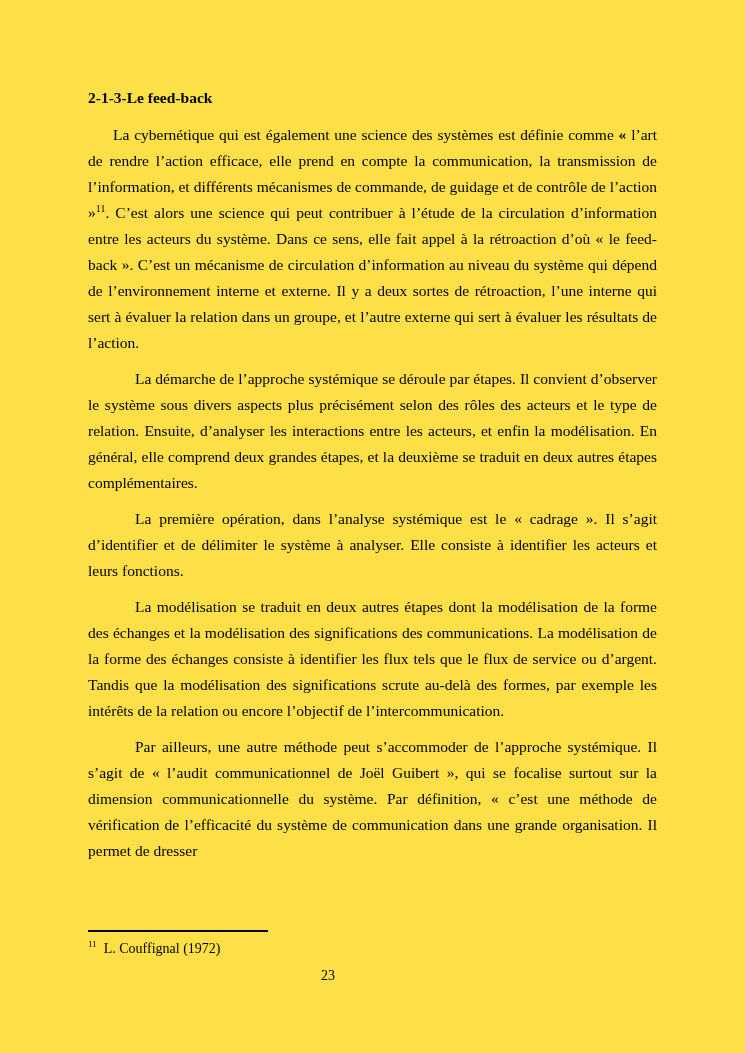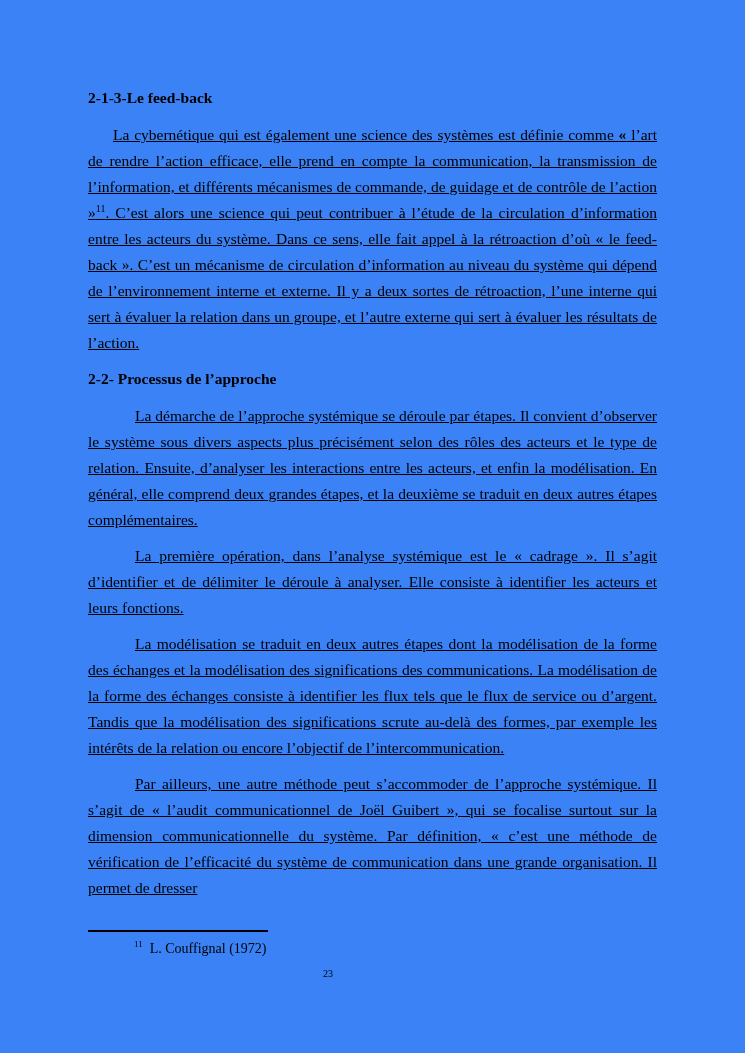--- a/index.html
+++ b/index.html
@@ -4,21 +4,21 @@
 <style>
   html, body {
     margin: 0;
     padding: 0;
     background: #ffffff;
   }
   .page {
     position: relative;
     width: 745px;
     height: 1053px;
-    background: #3b82f6;
+    background: #fde047;
     color: #000000;
     font-family: "Liberation Serif", "DejaVu Serif", serif;
     overflow: hidden;
   }
   .content {
     position: absolute;
     left: 88px;
     top: 85px;
     width: 569px;
     font-size: 15.5px;
@@ -29,21 +29,20 @@
     font-weight: bold;
     text-align: left;
     margin: 0 0 11px 0;
   }
   .heading.underlined {
     text-decoration: underline;
   }
   .para {
     margin: 0 0 10px 0;
     text-indent: 47px;
-    text-decoration: underline;
   }
   .para.small-indent {
     text-indent: 25px;
   }
   .bold {
     font-weight: bold;
   }
   .fnref {
     font-size: 10px;
     line-height: 0;
@@ -58,52 +57,50 @@
   }
   .footnote-rule {
     width: 180px;
     height: 0;
     border-top: 2px solid #000000;
     margin: 0 0 7px 0;
   }
   .footnote-text {
     font-size: 14px;
     line-height: 20px;
-    margin-left: 46px;
   }
   .footnote-text .fnref {
     font-size: 9px;
     margin-right: 7px;
   }
   .page-number {
     position: absolute;
     left: 0;
     top: 968px;
     width: 656px;
     text-align: center;
-    font-size: 10px;
+    font-size: 14px;
   }
 </style>
 </head>
 <body>
 
 <div class="page">
 
   <div class="content">
 
     <div class="heading">2-1-3-Le feed-back</div>
 
     <p class="para small-indent"><span>La cybernétique qui est également une science des systèmes est définie comme </span><span class="bold">«</span><span> l’art de rendre l’action efficace, elle prend en compte la communication, la transmission de l’information, et différents mécanismes de commande, de guidage et de contrôle  de l’action »</span><sup class="fnref">11</sup><span>. C’est alors une science qui peut contribuer à l’étude de la circulation d’information entre les acteurs du système. Dans ce sens, elle fait appel à la rétroaction d’où « le feed-back ». C’est un mécanisme de circulation d’information au niveau du système qui dépend de l’environnement interne et externe. Il y a deux sortes de rétroaction, l’une interne qui sert à évaluer la relation dans un groupe, et l’autre externe qui sert à évaluer les résultats de l’action.</span></p>
 
-    <div class="heading">2-2- Processus de l’approche</div>
 
     <p class="para">La démarche de l’approche systémique se déroule par étapes. Il convient d’observer le système sous divers aspects plus précisément selon des rôles des acteurs et le type de relation. Ensuite, d’analyser les interactions entre les acteurs, et enfin la modélisation. En général, elle comprend deux grandes étapes, et la deuxième se traduit en deux autres étapes complémentaires.</p>
 
 
-    <p class="para">La première opération, dans l’analyse systémique est le « cadrage ». Il s’agit d’identifier et de délimiter le déroule à analyser. Elle consiste à identifier les acteurs et leurs fonctions.</p>
+    <p class="para">La première opération, dans l’analyse systémique est le « cadrage ». Il s’agit d’identifier et de délimiter le système à analyser. Elle consiste à identifier les acteurs et leurs fonctions.</p>
 
 
     <p class="para">La modélisation se traduit en deux autres étapes dont la modélisation de la forme des échanges et la modélisation des significations des communications. La modélisation de la forme des échanges consiste à identifier les flux tels que le flux de service ou d’argent. Tandis que la modélisation des significations scrute au-delà des formes, par exemple les intérêts de la relation ou encore l’objectif de l’intercommunication.</p>
 
     <p class="para">Par ailleurs, une autre méthode peut s’accommoder de l’approche systémique. Il s’agit de « l’audit communicationnel de Joël Guibert », qui se focalise surtout sur la dimension communicationnelle du système. Par définition, « c’est une méthode de vérification de l’efficacité du système de communication dans une grande organisation. Il permet de dresser</p>
 
   </div>
 
   <div class="footnote">
     <div class="footnote-rule"></div>

